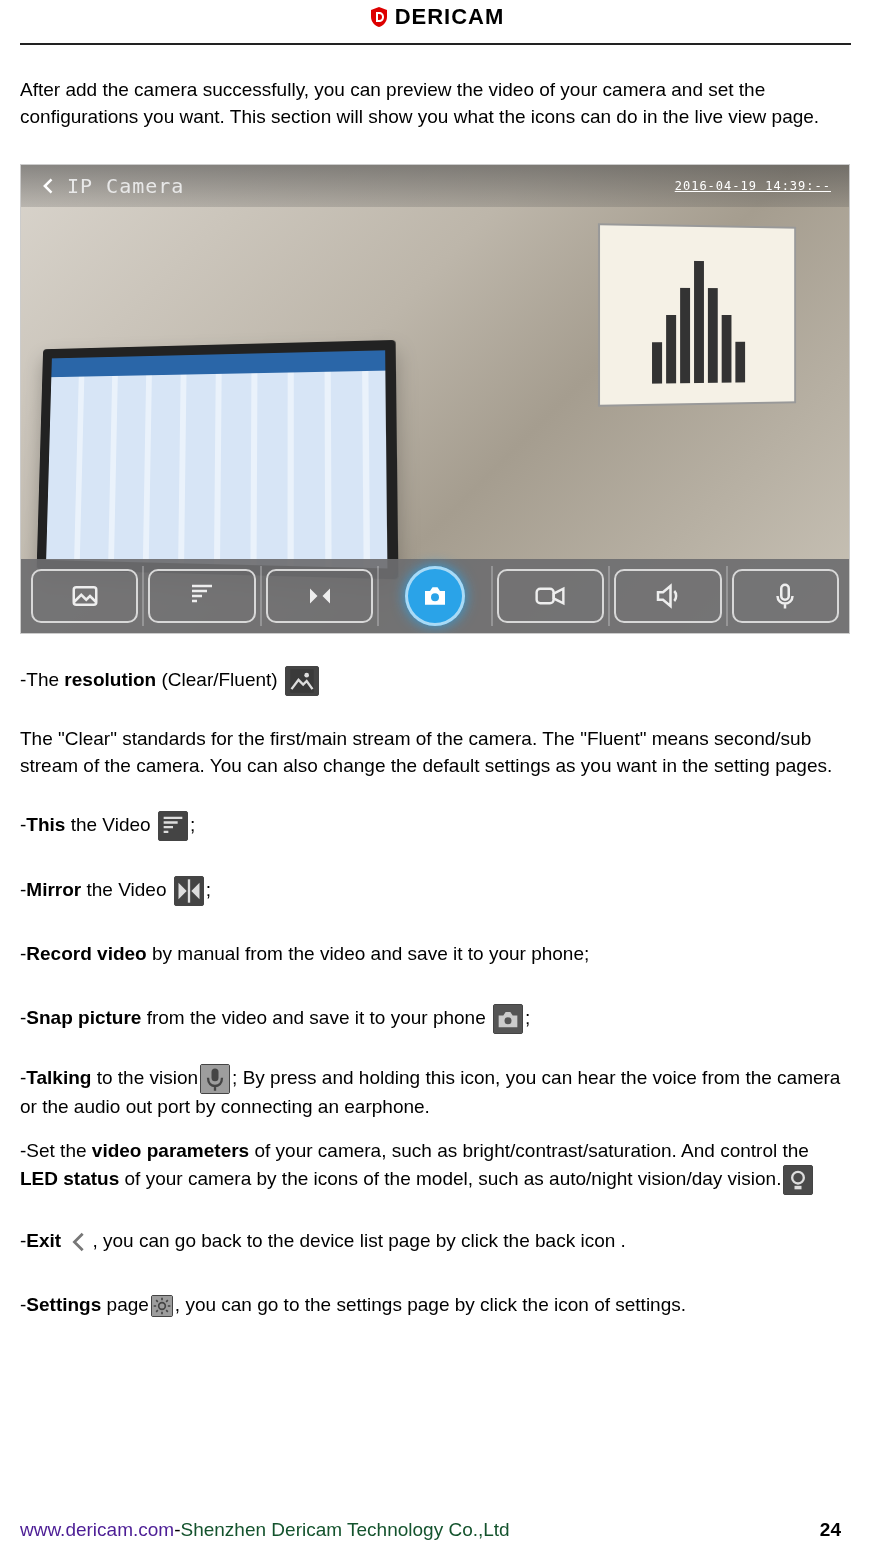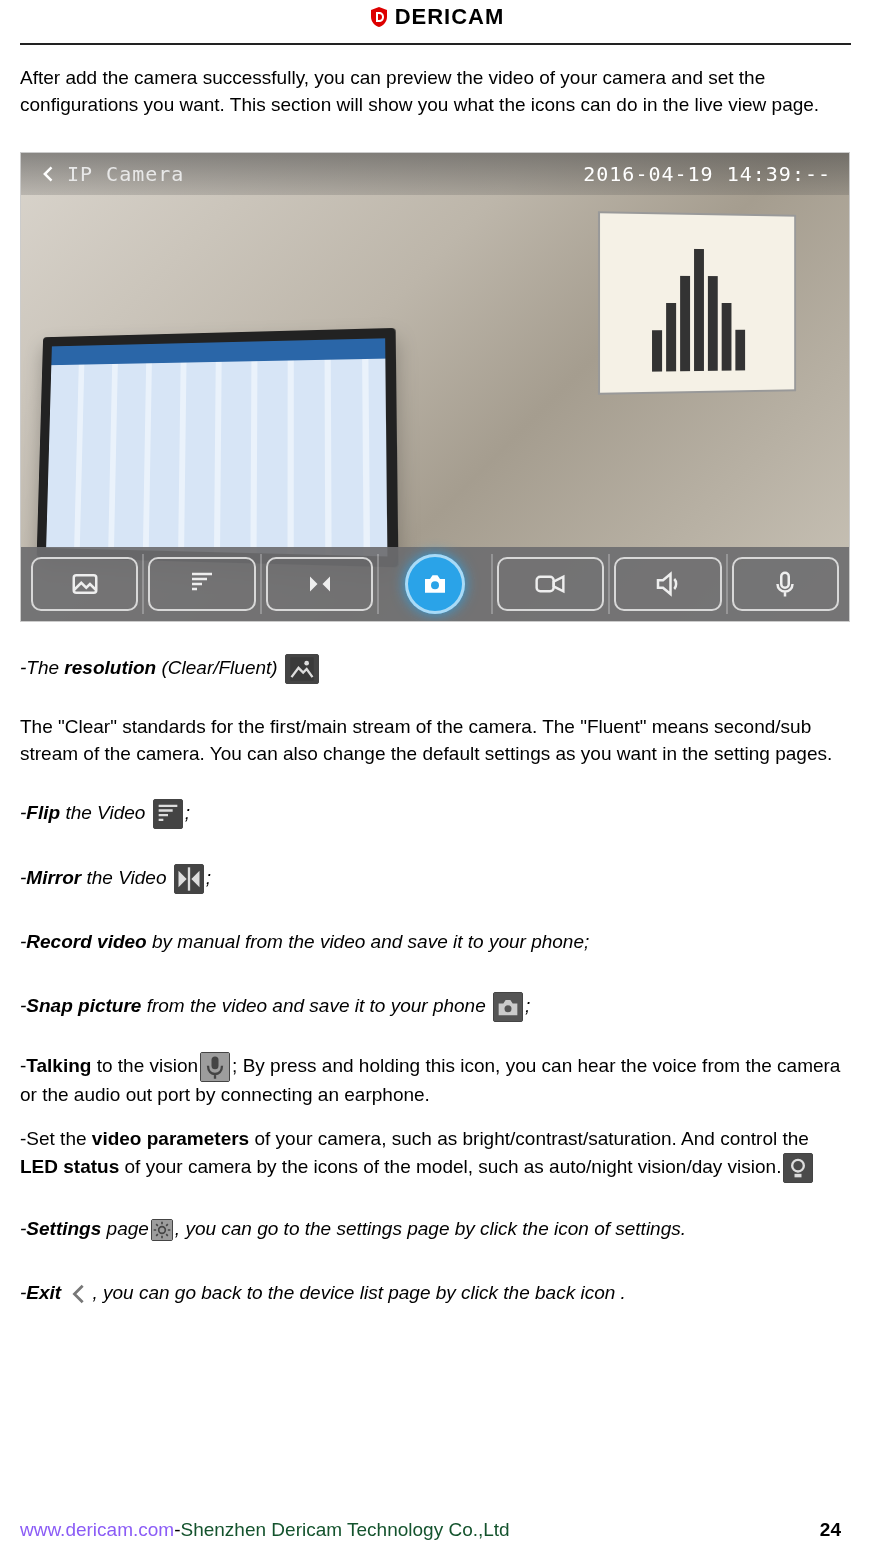--- a/index.html
+++ b/index.html
@@ -15,21 +15,21 @@
   }
   .page {
     padding: 2px 20px 20px 20px;
     min-height: 1562px;
     position: relative;
   }
   .header {
     text-align: center;
     padding-bottom: 6px;
     border-bottom: 2px solid #222;
-    margin-bottom: 20px;
+    margin-bottom: 32px;
   }
   .logo {
     display: inline-flex;
     align-items: center;
     gap: 4px;
     font-weight: bold;
     font-size: 22px;
     letter-spacing: 1px;
     font-family: Arial, sans-serif;
   }
@@ -51,21 +51,21 @@
     height: 42px;
     background: linear-gradient(to bottom, rgba(70,70,70,0.55), rgba(70,70,70,0.2));
     display:flex; align-items:center; justify-content:space-between;
     padding: 0 18px;
     color:#fff;
     font-family: monospace;
     font-size: 20px;
   }
   .ss-back { font-size: 26px; display: inline-flex; align-items: center; gap: 8px;}
   .ss-label { font-size: 20px; letter-spacing: 1px; color:#e8e8e8;}
-  .ss-ts { font-size: 20px; letter-spacing: 1px; }
+  .ss-ts { font-size: 12px; letter-spacing: 1px; text-decoration: underline; }
   .laptop {
     position:absolute; left:10px; bottom:60px;
     width: 360px; height: 230px;
     background:#222;
     transform: perspective(600px) rotateY(-8deg) rotateX(4deg);
     border-radius: 4px;
     box-shadow: 0 10px 20px rgba(0,0,0,0.25);
   }
   .laptop-screen {
     position:absolute; top:10px; left:10px; right:10px; bottom:10px;
@@ -118,21 +118,20 @@
     background:#2aa3e8;
     display:flex; align-items:center; justify-content:center;
     box-shadow: 0 0 14px rgba(42,163,232,0.9), inset 0 0 0 3px rgba(255,255,255,0.6);
   }
   .cam-btn svg { fill:#fff; }
 
   .line {
     margin: 28px 0;
     display: block;
     line-height: 1.9;
-    font-style: italic;
   }
   .line .inline-icon, .para .inline-icon {
     display:inline-block; vertical-align: middle;
     width: 30px; height: 30px;
     background:#444; border:1px solid #444; border-radius:2px;
     position:relative;
     margin: 0 2px;
   }
   .inline-icon.big { width: 34px; height: 30px; }
   .inline-icon.small { width: 22px; height: 22px; }
@@ -142,21 +141,21 @@
 
   .para { margin: 10px 0 18px 0; }
   b { font-weight: bold; }
 
   .footer {
     position: absolute;
     bottom: 18px; left: 20px; right: 30px;
     display:flex; justify-content:space-between;
     font-size: 19px;
   }
-  .footer .url { color:#8b5cf6; }
+  .footer .url { color:#4c1d95; }
   .footer .company { color:#14532d; }
   .footer .pagenum { color:#000;font-weight:bold; }
 </style>
 </head>
 <body>
 
 <div class="page">
 
   <div class="header">
     <span class="logo">
@@ -253,21 +252,21 @@
           <rect x="2" y="2" width="20" height="20" fill="#3a3a3a"></rect>
           <path d="M3 19 L9 11 L13 15 L16 12 L21 19" fill="none" stroke="#ddd" stroke-width="2"></path>
           <circle cx="16" cy="7" r="2" fill="#ddd"></circle>
         </svg>
     </span>
   </div>
 
   <p class="para">The "Clear" standards for the first/main stream of the camera. The "Fluent" means second/sub stream of the camera. You can also change the default settings as you want in the setting pages.</p>
 
   <div class="line">
-    <span>-</span><b>Flip</b><span> the Video </span>
+    <span>-</span><b>This</b><span> the Video </span>
     <span class="inline-icon">
       <svg viewBox="0 0 24 24">
           <rect width="24" height="24" fill="#444"></rect>
           <path d="M4 5 H20 M4 9 H16 M4 13 H12 M4 17 H8" stroke="#ddd" stroke-width="2"></path>
         </svg>
     </span><span>;</span>
   </div>
 
   <div class="line">
     <span>-</span><b>Mirror</b><span> the Video </span>
@@ -307,42 +306,42 @@
   </div>
 
   <div class="para">
     <span>-Set the </span><b>video parameters</b><span> of your camera, such as bright/contrast/saturation. And control the </span><b>LED status</b><span> of your camera by the icons of the model, such as auto/night vision/day vision.</span><span class="inline-icon">
       <svg viewBox="0 0 24 24">
           <rect width="24" height="24" fill="#4a4a4a"></rect>
           <circle cx="12" cy="10" r="5" fill="none" stroke="#ddd" stroke-width="2"></circle>
           <path d="M9 17 H15 V20 H9 Z" fill="#ddd"></path>
         </svg>
     </span>
+  </div>
+
+  <div class="line">
+    <span>-</span><b>Exit</b><span> </span><span class="inline-icon ghost">
+      <svg viewBox="0 0 24 24">
+          <path d="M16 3 L7 12 L16 21" stroke="#777" stroke-width="3" fill="none"></path>
+        </svg>
+    </span><span>, you can go back to the device list page by click the back icon .</span>
   </div>
 
   <div class="line">
     <span>-</span><b>Settings</b><span> page</span><span class="inline-icon light small">
       <svg viewBox="0 0 24 24">
           <rect width="24" height="24" fill="#9d9d9d"></rect>
           <circle cx="12" cy="12" r="4" fill="none" stroke="#444" stroke-width="2"></circle>
           <g stroke="#444" stroke-width="2">
             <path d="M12 2 V5 M12 19 V22 M2 12 H5 M19 12 H22 M5 5 L7 7 M17 17 L19 19 M19 5 L17 7 M7 17 L5 19"></path>
           </g>
         </svg>
     </span><span>, you can go to the settings page by click the icon of settings.</span>
   </div>
 
-  <div class="line">
-    <span>-</span><b>Exit</b><span> </span><span class="inline-icon ghost">
-      <svg viewBox="0 0 24 24">
-          <path d="M16 3 L7 12 L16 21" stroke="#777" stroke-width="3" fill="none"></path>
-        </svg>
-    </span><span>, you can go back to the device list page by click the back icon .</span>
-  </div>
-
   <div class="footer">
     <span>
       <span class="url">www.dericam.com</span><span>-</span><span class="company">Shenzhen Dericam Technology Co.,Ltd</span>
     </span>
     <span class="pagenum">24</span>
   </div>
 
 </div>
 
 </body></html>

